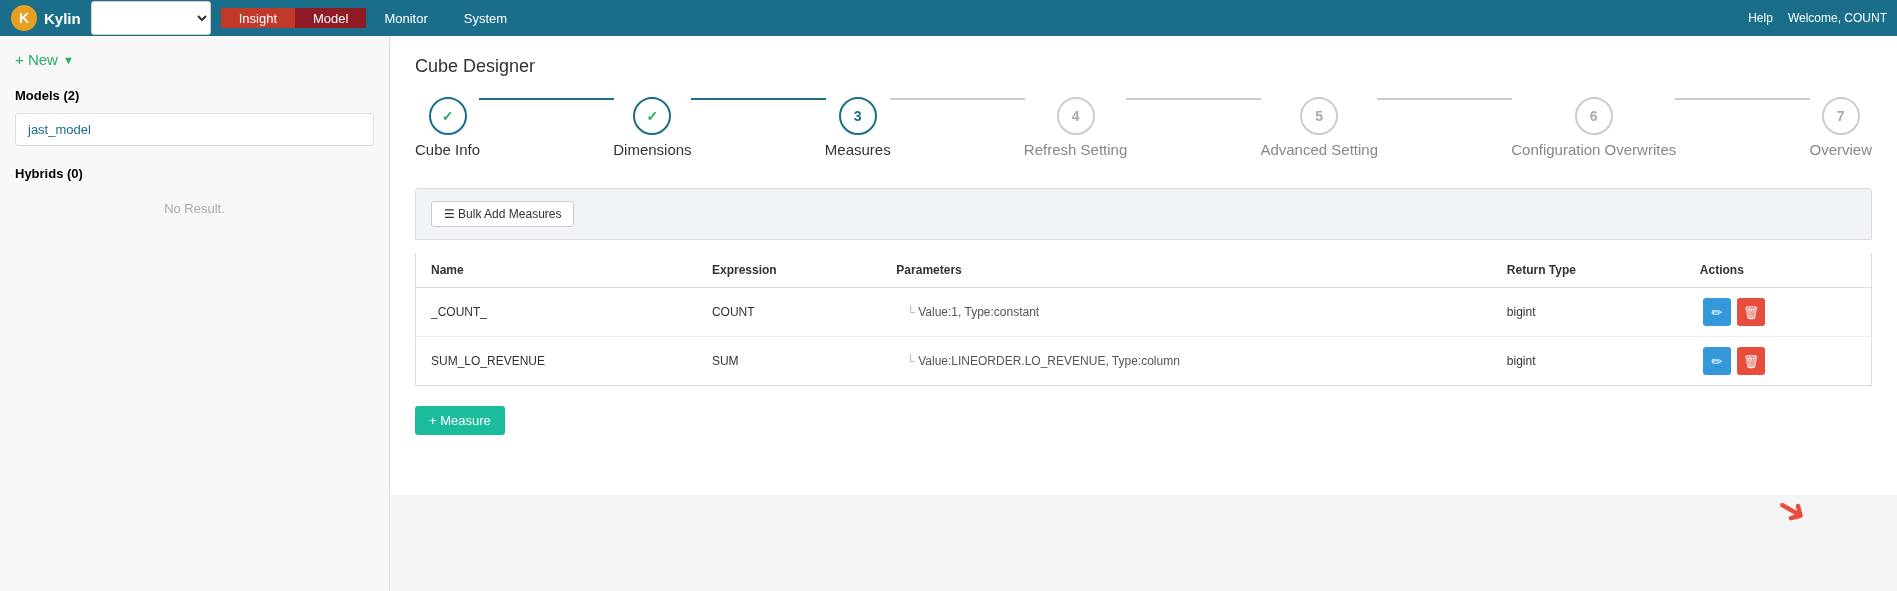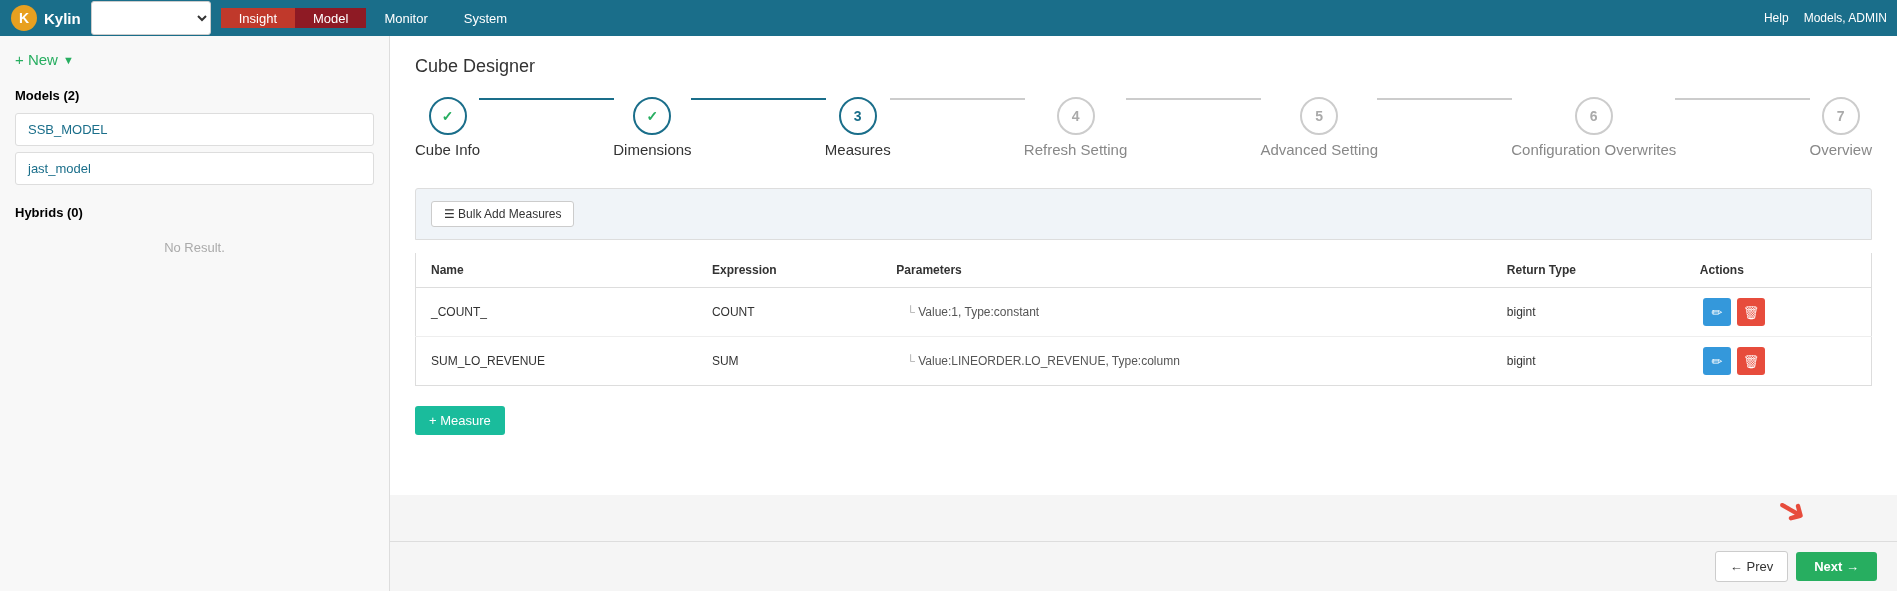--- a/index.html
+++ b/index.html
@@ -332,35 +332,34 @@
     <option>JastProject</option>
   </select>
   <div class="nav-menu">
     <a class="nav-item active">Insight</a>
     <a class="nav-item active-model">Model</a>
     <a class="nav-item">Monitor</a>
     <a class="nav-item">System</a>
   </div>
   <div class="nav-right">
     <span class="help-btn">Help</span>
-    <span class="welcome-text">Models, ADMIN</span>
+    <span class="welcome-text">Welcome, COUNT</span>
   </div>
 </nav>
 
 <div class="main-layout">
 
   <aside class="sidebar">
     <div class="new-btn">
       <span>+ New</span>
       <span class="arrow">▼</span>
     </div>
 
     <div class="section-title">Models (2)</div>
     <div>
-      <div class="model-list-item">SSB_MODEL</div>
       <div class="model-list-item">jast_model</div>
     </div>
 
     <div class="hybrids-section">
       <div class="section-title">Hybrids (0)</div>
       <div class="no-result">No Result.</div>
     </div>
   </aside>
 
   <div class="content-wrapper">
@@ -460,19 +459,15 @@
         </tbody>
       </table>
 
       
       <button class="add-measure-btn">+ Measure</button>
 
     </div>
 
     <div class="red-arrow" style="position:absolute; bottom:60px; right:90px; transform: rotate(30deg); font-size:36px; color:#e74c3c; z-index:10; pointer-events:none;">➜</div>
 
-    <div class="footer-bar">
-      <button class="prev-btn">← Prev</button>
-      <button class="next-btn">Next →</button>
-    </div>
   </div>
 
 </div>
 
 </body></html>

